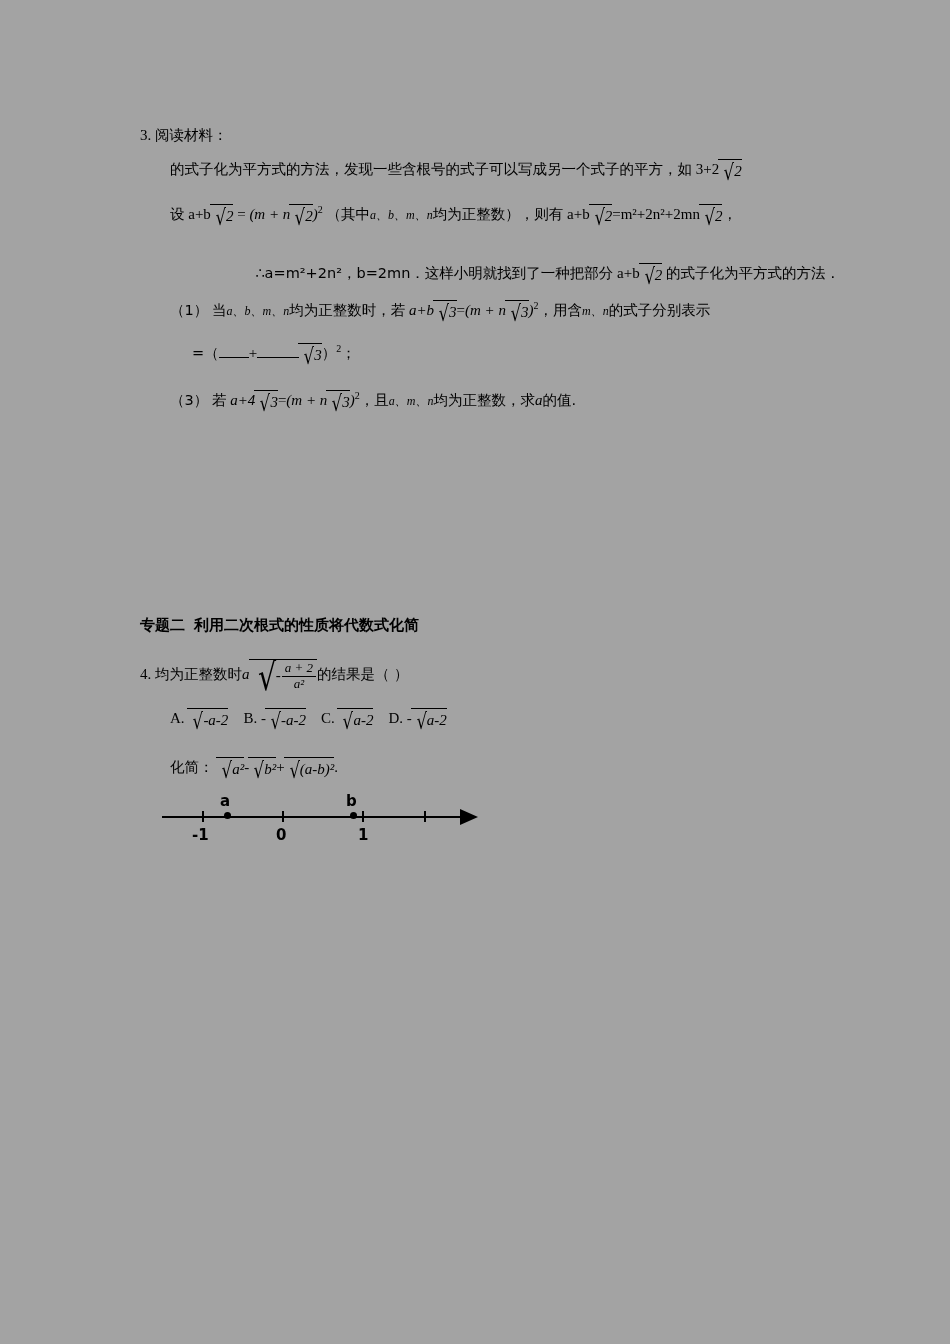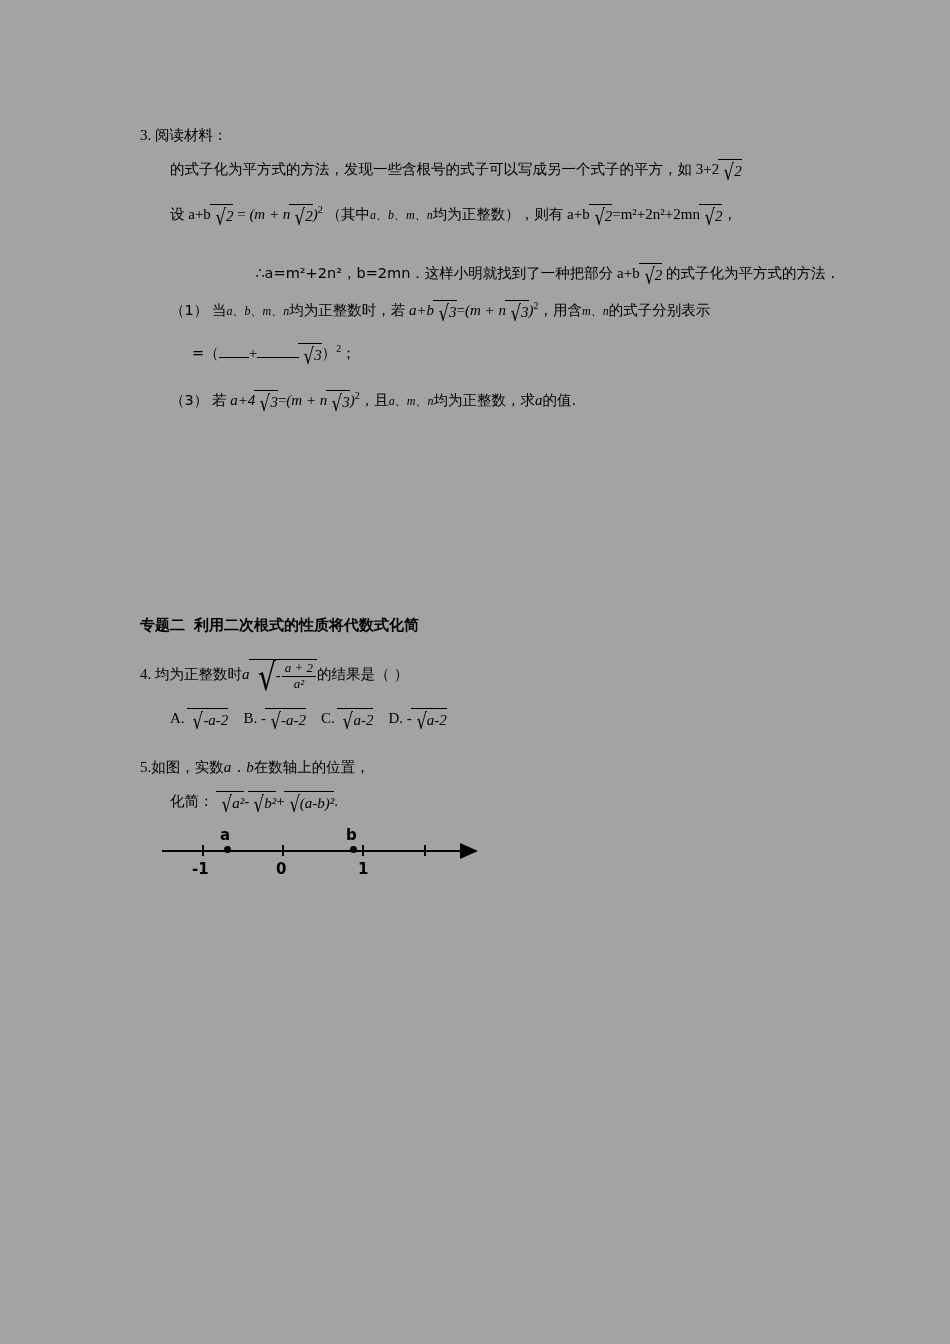--- a/index.html
+++ b/index.html
@@ -215,23 +215,20 @@
         </span>
         &nbsp;&nbsp;
         <span>
           <span class="num">D.</span>
           <span class="num">-</span><span class="rwrap"><span class="radical"><span class="radsym">√</span><span class="ital">a-2</span></span></span>
         </span>
       </div>
     </div>
 
     <div class="blk" style="margin-top:26px;">
-      <div class="line row">
-        <span class="num">5.</span><span class="zh">如图，实数</span><span class="ital">a．b</span><span class="zh">在数轴上的位置，</span>
-      </div>
 
       <div class="line row" style="margin-left:30px; margin-top:14px;">
         <span class="zh">化简：</span>
         <span class="rwrap"><span class="radical"><span class="radsym">√</span><span class="ital">a²</span></span></span><span class="num">-</span><span class="rwrap"><span class="radical"><span class="radsym">√</span><span class="ital">b²</span></span></span><span class="num">+</span><span class="rwrap"><span class="radical"><span class="radsym">√</span><span class="ital">(a-b)²</span></span></span><span class="num">.</span>
       </div>
 
       <div class="numline">
         <div class="nl-axis"></div>
         <div class="nl-arrow"></div>
 

